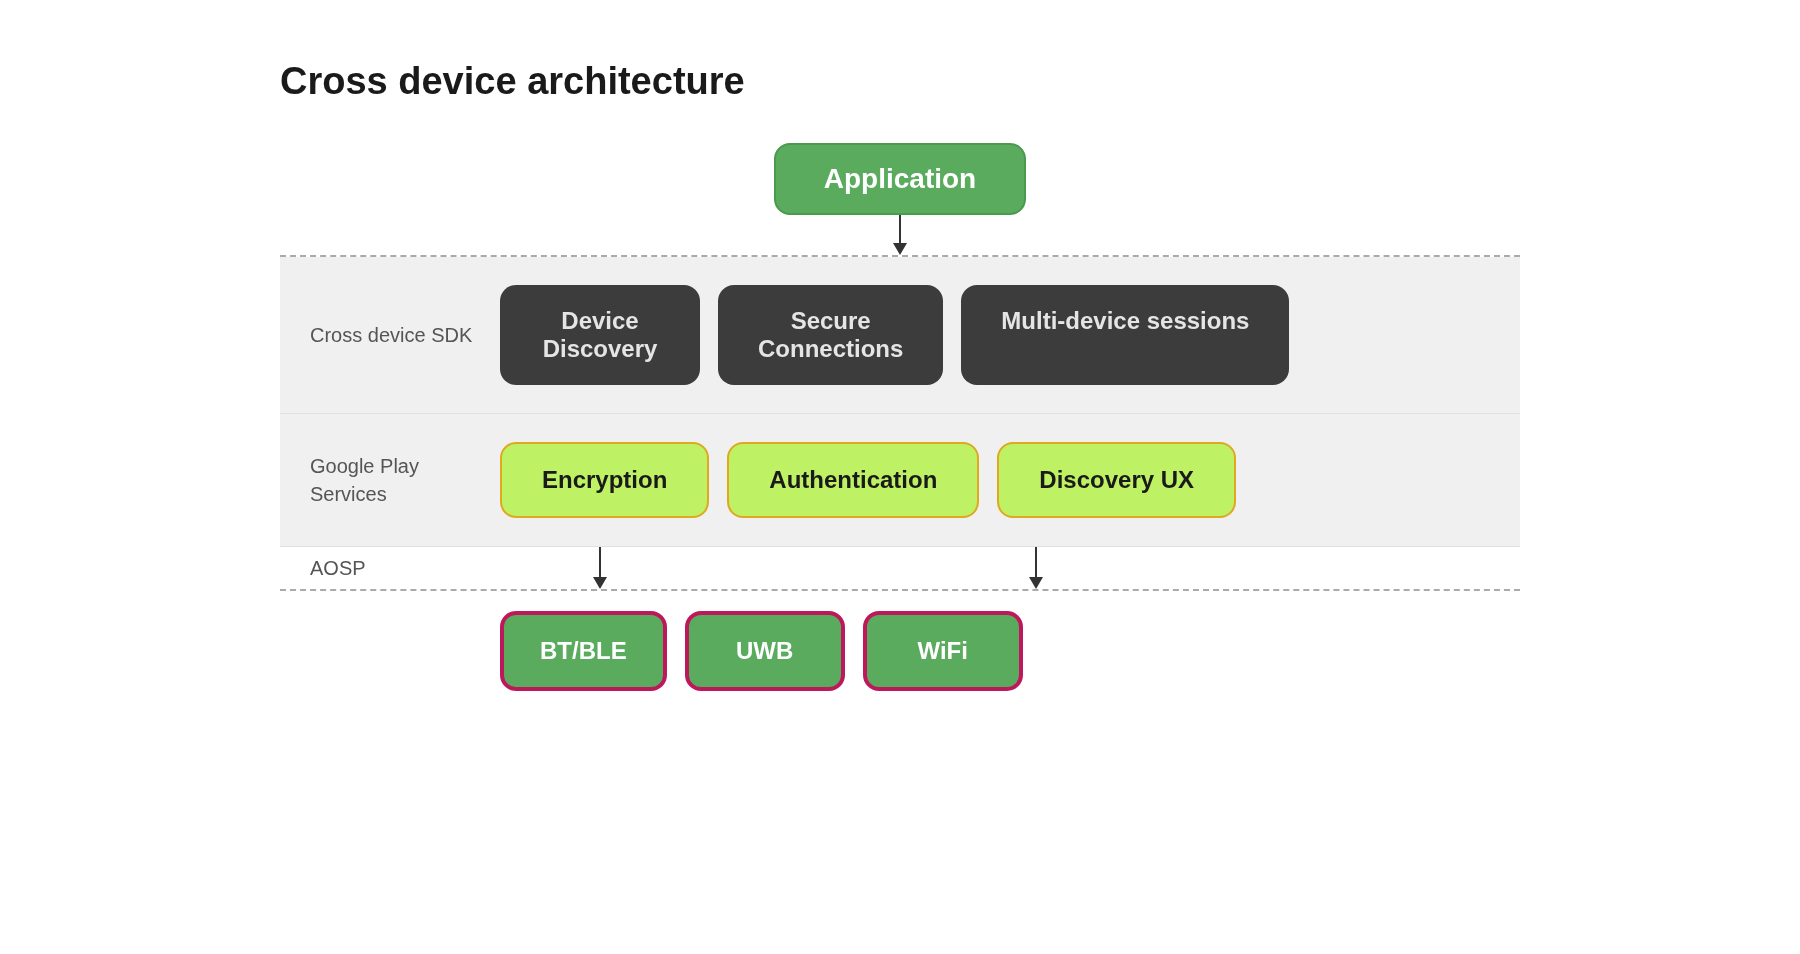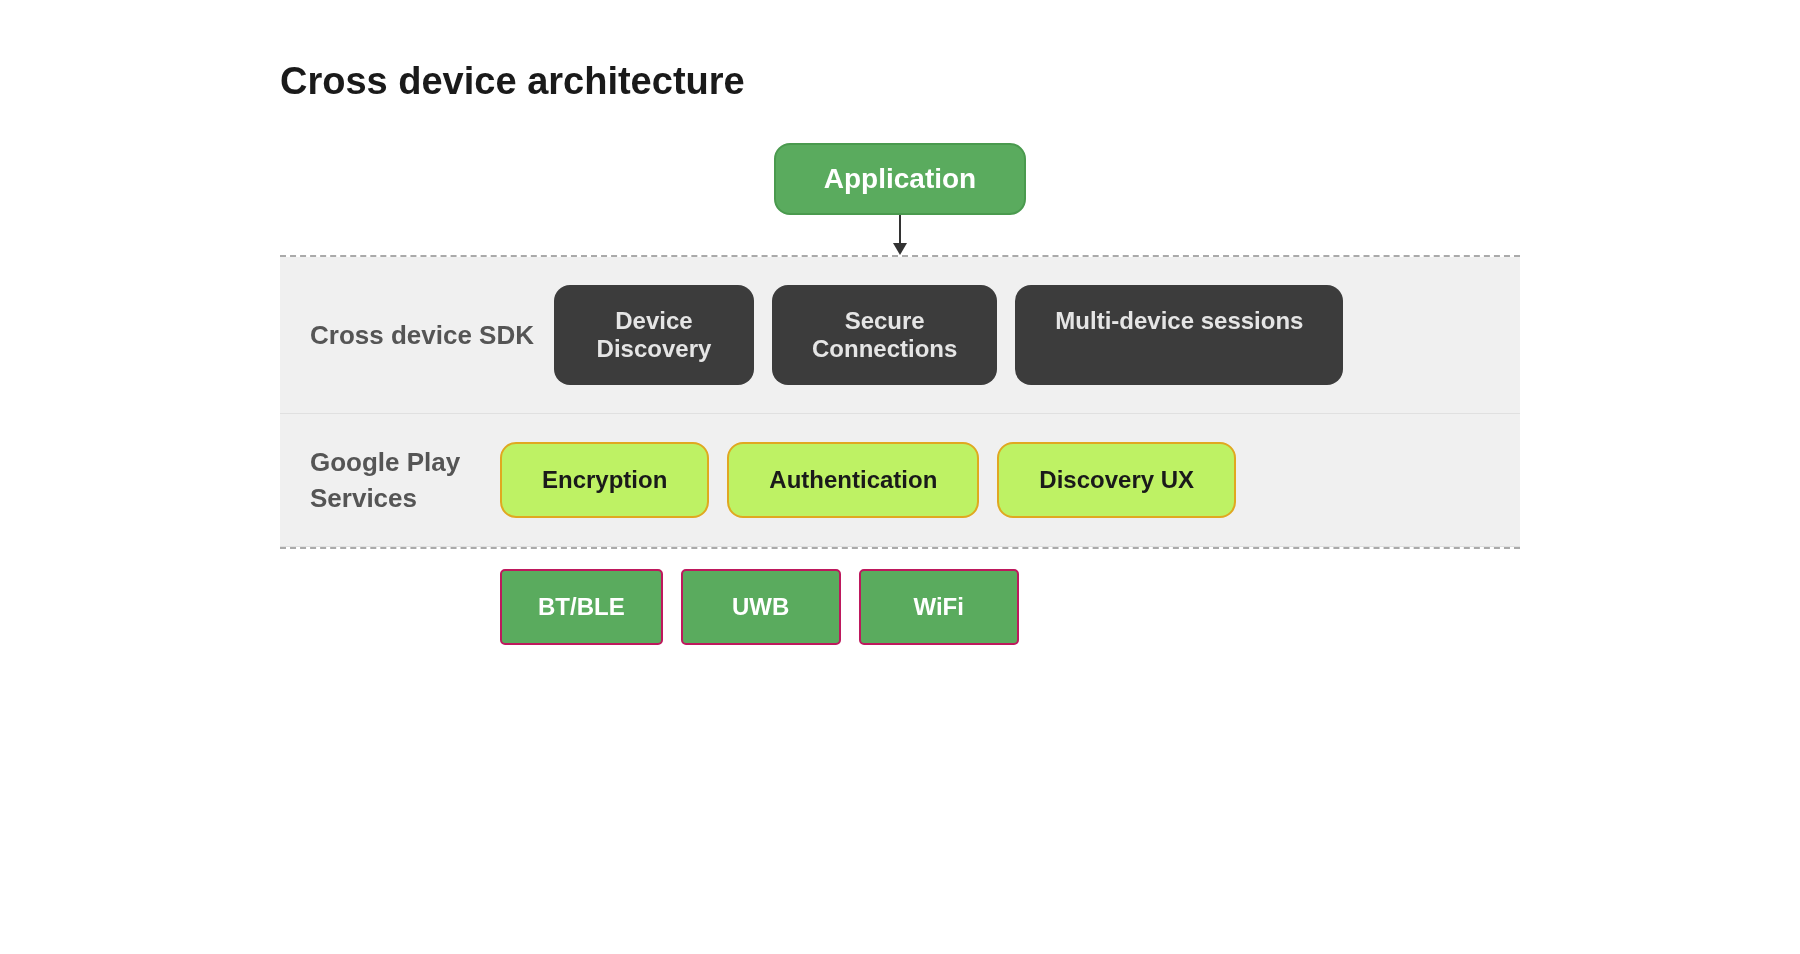--- a/index.html
+++ b/index.html
@@ -83,25 +83,24 @@
     
     .band {
       background: #f0f0f0;
       display: flex;
       align-items: center;
       padding: 28px 30px;
       gap: 20px;
       border-bottom: 1px solid #e0e0e0;
     }
     .band-label {
-      font-size: 26px;
+      font-size: 20px;
       color: #555;
       min-width: 170px;
       line-height: 1.4;
-      font-weight: bold;
     }
     .band-items {
       display: flex;
       gap: 18px;
       flex: 1;
     }
 
     
     .dark-box {
       background: #3c3c3c;
@@ -121,22 +120,22 @@
       border-radius: 16px;
       padding: 22px 40px;
       font-size: 24px;
       font-weight: 600;
       color: #1a1a1a;
       text-align: center;
       min-width: 200px;
     }
     .green-box {
       background: #5aab5e;
-      border: 2px solid #be185d;
-      border-radius: 5px;
+      border: 4px solid #be185d;
+      border-radius: 16px;
       padding: 22px 36px;
       font-size: 24px;
       font-weight: 600;
       color: #ffffff;
       text-align: center;
       min-width: 160px;
     }
   </style>
 </head>
 <body>
@@ -173,20 +172,37 @@
     <div class="band">
       <div class="band-label" style="white-space:pre-line;">Google Play
 Services</div>
       <div class="band-items">
         <div class="yellow-box">Encryption</div>
         <div class="yellow-box">Authentication</div>
         <div class="yellow-box">Discovery UX</div>
       </div>
     </div>
 
+    <div style="display:flex; align-items:flex-start; padding: 0 30px; gap:20px;">
+      <div style="min-width:170px; font-size:20px; color:#555; padding-top:10px;">AOSP</div>
+      <div style="flex:1; display:flex; gap:18px;">
+
+        <div style="min-width:200px; display:flex; flex-direction:column; align-items:center; padding-top:0;">
+          <div style="width:2px; height:30px; background:#333;"></div>
+          <div class="arrow-head-down"></div>
+        </div>
+
+        <div style="min-width:200px;"></div>
+
+        <div style="min-width:200px; display:flex; flex-direction:column; align-items:center;">
+          <div style="width:2px; height:30px; background:#333;"></div>
+          <div class="arrow-head-down"></div>
+        </div>
+      </div>
+    </div>
 
     <hr class="dashed-line" style="margin:0 0 0 0;">
 
     <div style="display:flex; align-items:flex-start; padding: 20px 30px 0 30px; gap:20px;">
       <div style="min-width:170px;"></div>
       <div style="flex:1; display:flex; gap:18px;">
         <div class="green-box">BT/BLE</div>
         <div class="green-box">UWB</div>
         <div class="green-box">WiFi</div>
       </div>

